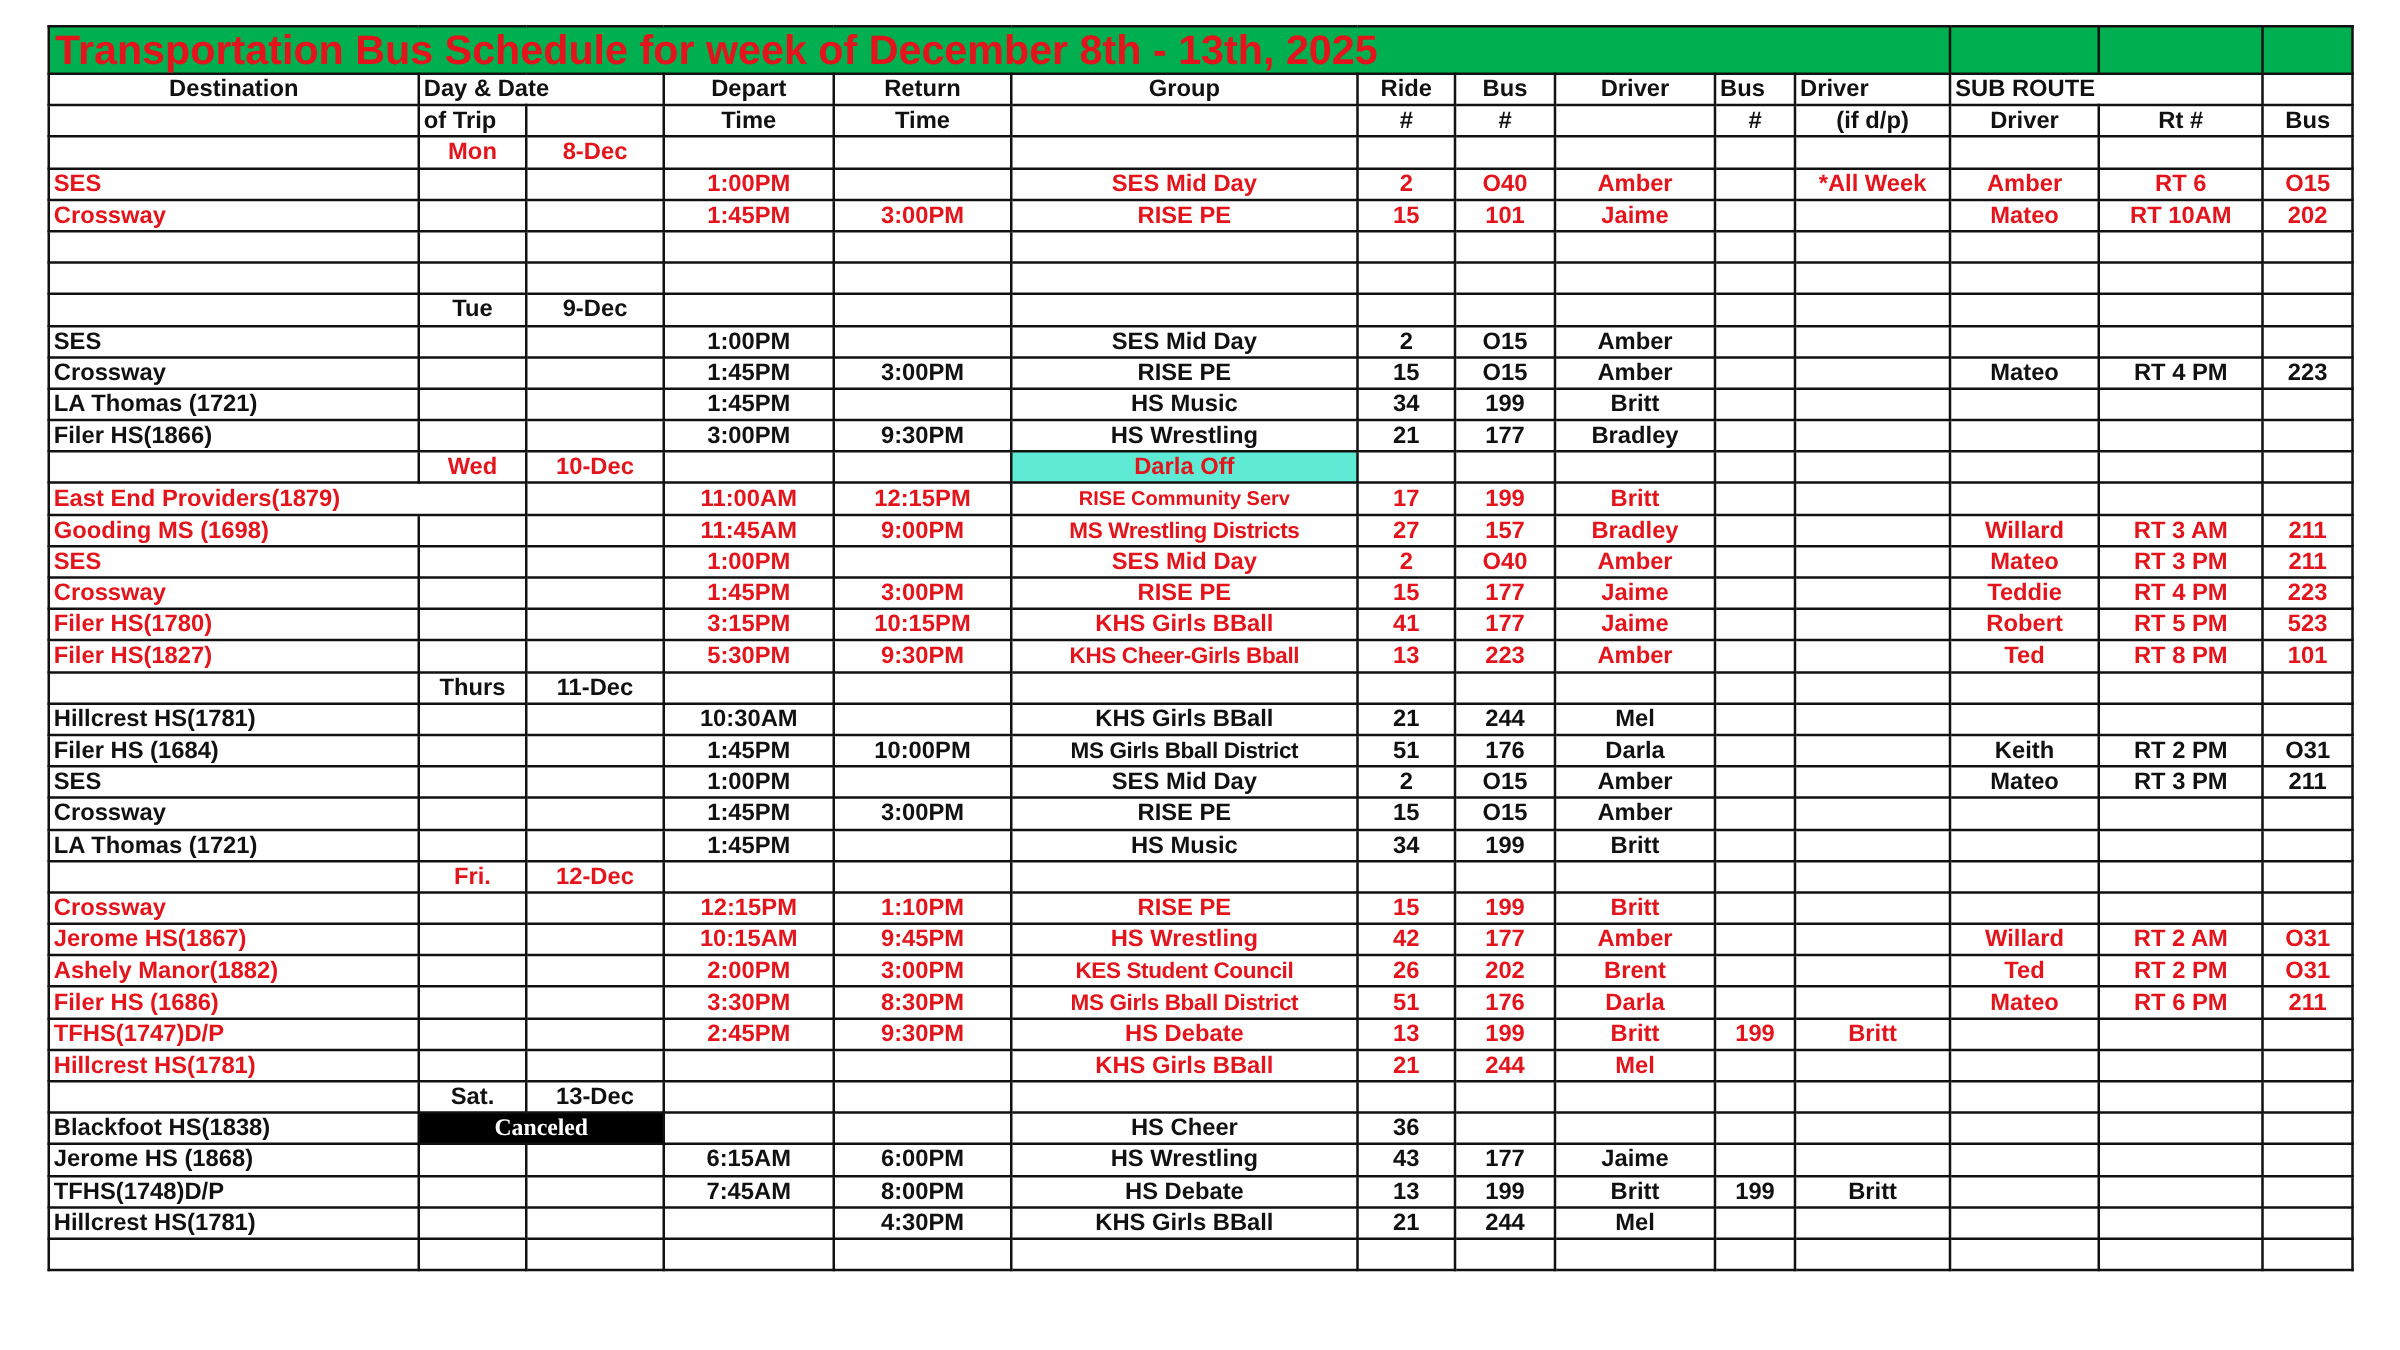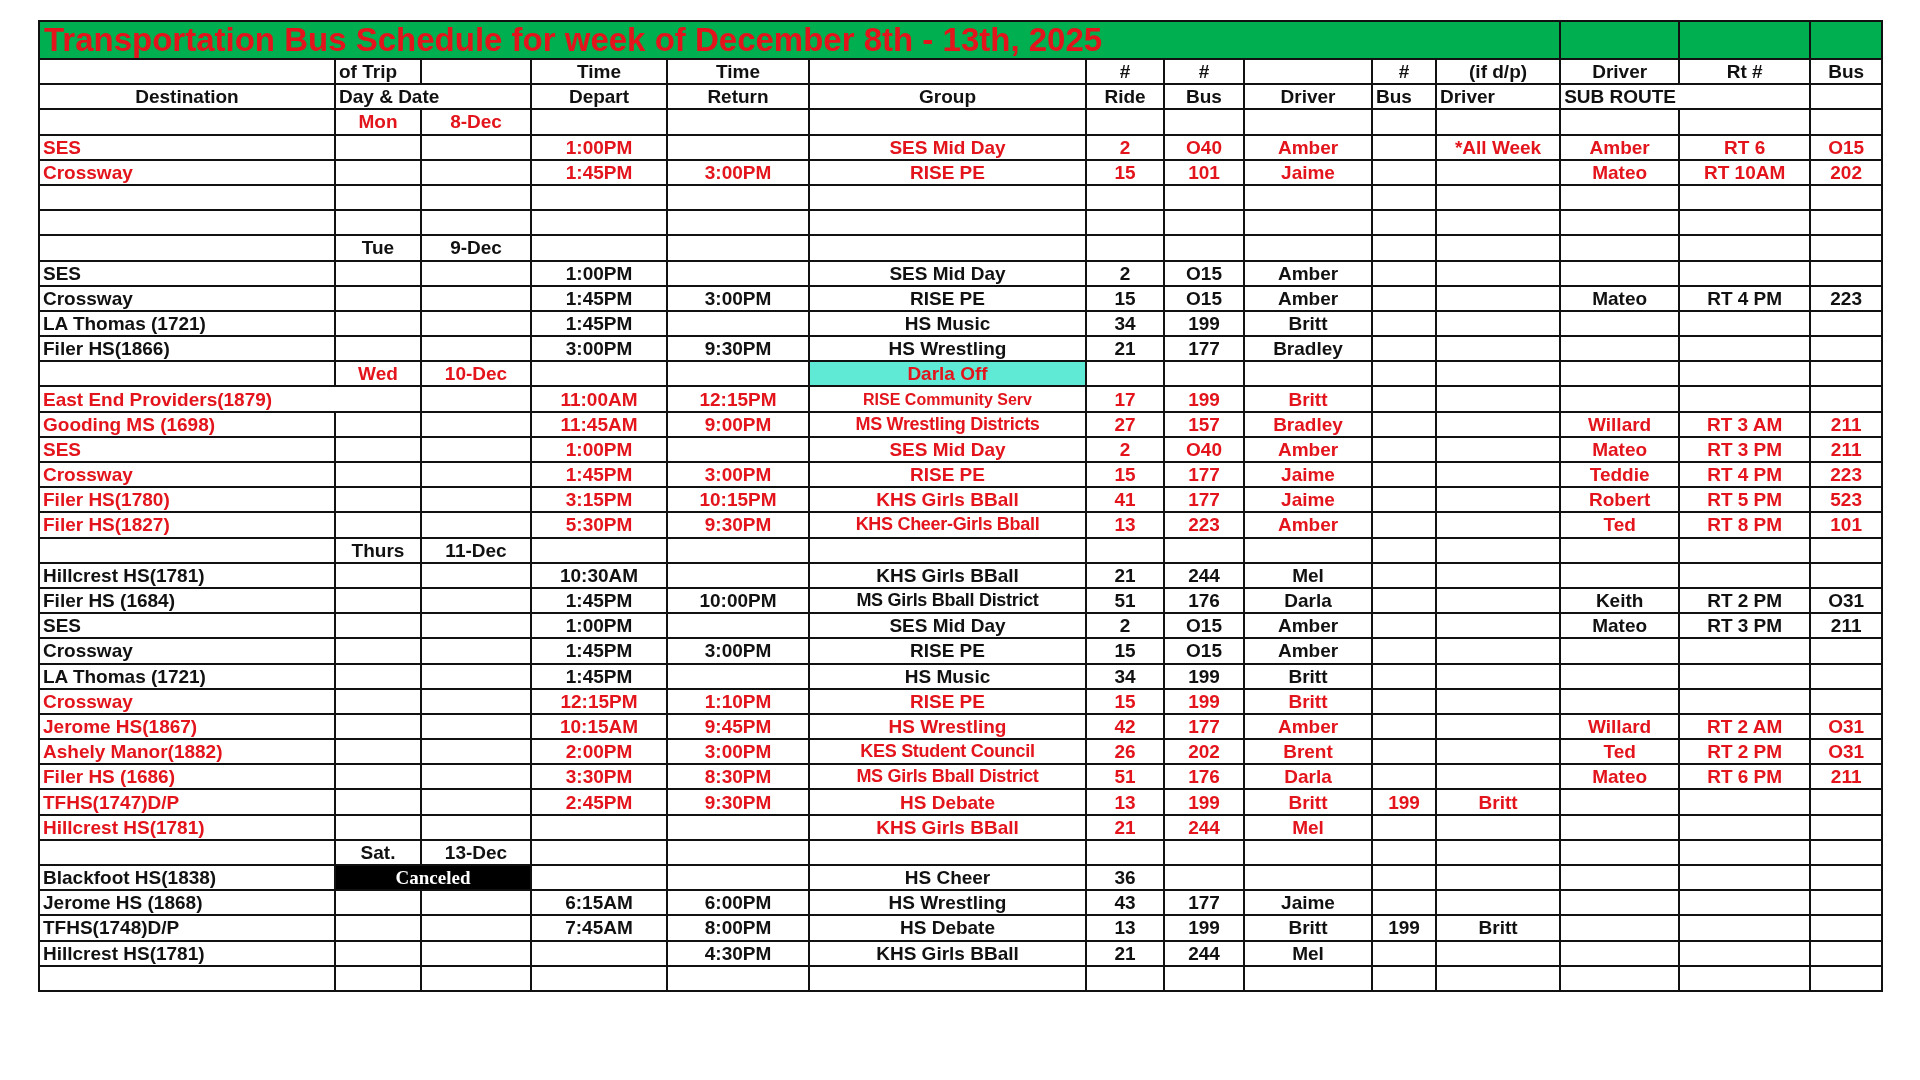--- a/index.html
+++ b/index.html
@@ -42,49 +42,49 @@
       <col style="width:72px">
   </colgroup>
   <tbody id="tbody">
     <tr class="title">
       <td colspan="11" class="titlecell">Transportation Bus Schedule for week of December 8th - 13th, 2025</td>
       <td></td>
       <td></td>
       <td></td>
     </tr>
     <tr>
-      <td></td>
-      <td class="left">of Trip</td>
-      <td></td>
-      <td>Time</td>
-      <td>Time</td>
-      <td></td>
-      <td>#</td>
-      <td>#</td>
-      <td></td>
-      <td>#</td>
-      <td>(if d/p)</td>
-      <td>Driver</td>
-      <td>Rt #</td>
-      <td>Bus</td>
-    </tr>
-    <tr>
       <td>Destination</td>
       <td colspan="2" class="left">Day &amp; Date</td>
       <td>Depart</td>
       <td>Return</td>
       <td>Group</td>
       <td>Ride</td>
       <td>Bus</td>
       <td>Driver</td>
       <td class="left">Bus</td>
       <td class="left">Driver</td>
       <td colspan="2" class="left">SUB ROUTE</td>
       <td></td>
     </tr>
+    <tr>
+      <td></td>
+      <td class="left">of Trip</td>
+      <td></td>
+      <td>Time</td>
+      <td>Time</td>
+      <td></td>
+      <td>#</td>
+      <td>#</td>
+      <td></td>
+      <td>#</td>
+      <td>(if d/p)</td>
+      <td>Driver</td>
+      <td>Rt #</td>
+      <td>Bus</td>
+    </tr>
   <tr>
         <td></td>
         <td class="red">Mon</td>
         <td class="red">8-Dec</td>
         <td></td>
         <td></td>
         <td></td>
         <td></td>
         <td></td>
         <td></td>
@@ -433,20 +433,36 @@
       <tr>
         <td class="left">LA Thomas (1721)</td>
         <td></td>
         <td></td>
         <td>1:45PM</td>
         <td></td>
         <td>HS Music</td>
         <td>34</td>
         <td>199</td>
         <td>Britt</td>
+        <td></td>
+        <td></td>
+        <td></td>
+        <td></td>
+        <td></td>
+      </tr>
+      <tr>
+        <td></td>
+        <td class="red">Fri.</td>
+        <td class="red">12-Dec</td>
+        <td></td>
+        <td></td>
+        <td></td>
+        <td></td>
+        <td></td>
+        <td></td>
         <td></td>
         <td></td>
         <td></td>
         <td></td>
         <td></td>
       </tr>
       <tr>
         <td class="left red">Crossway</td>
         <td></td>
         <td></td>

